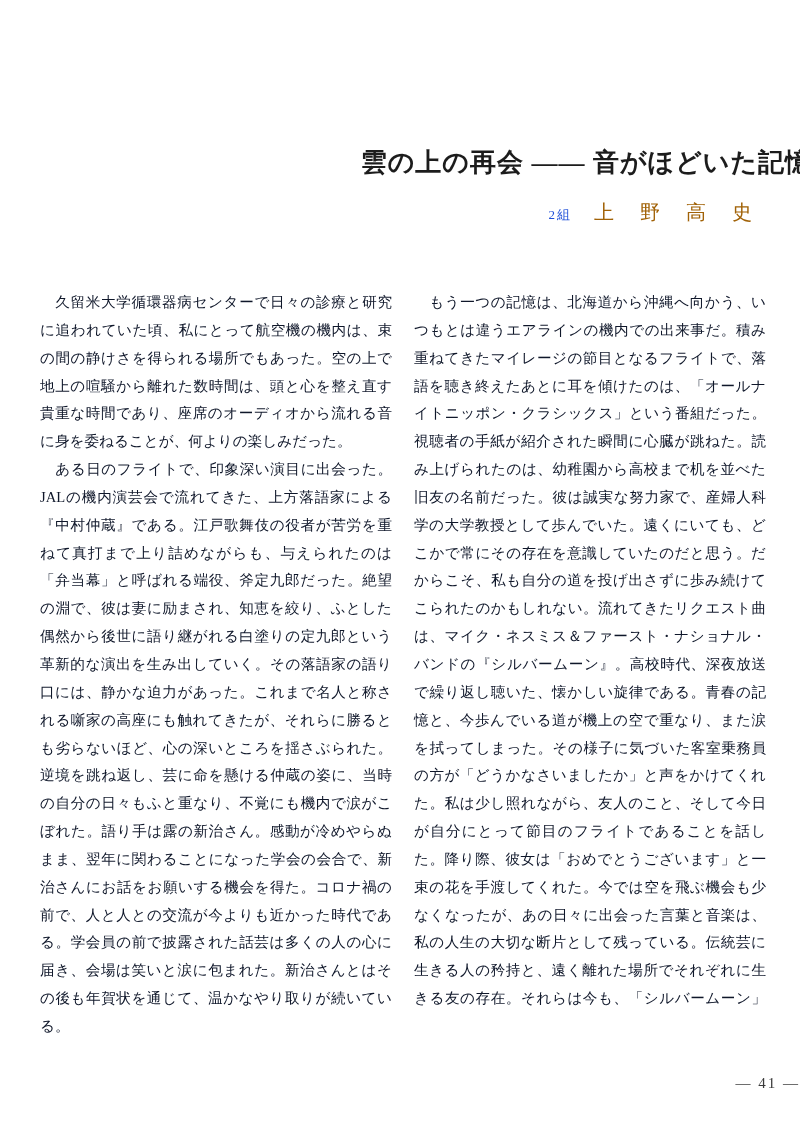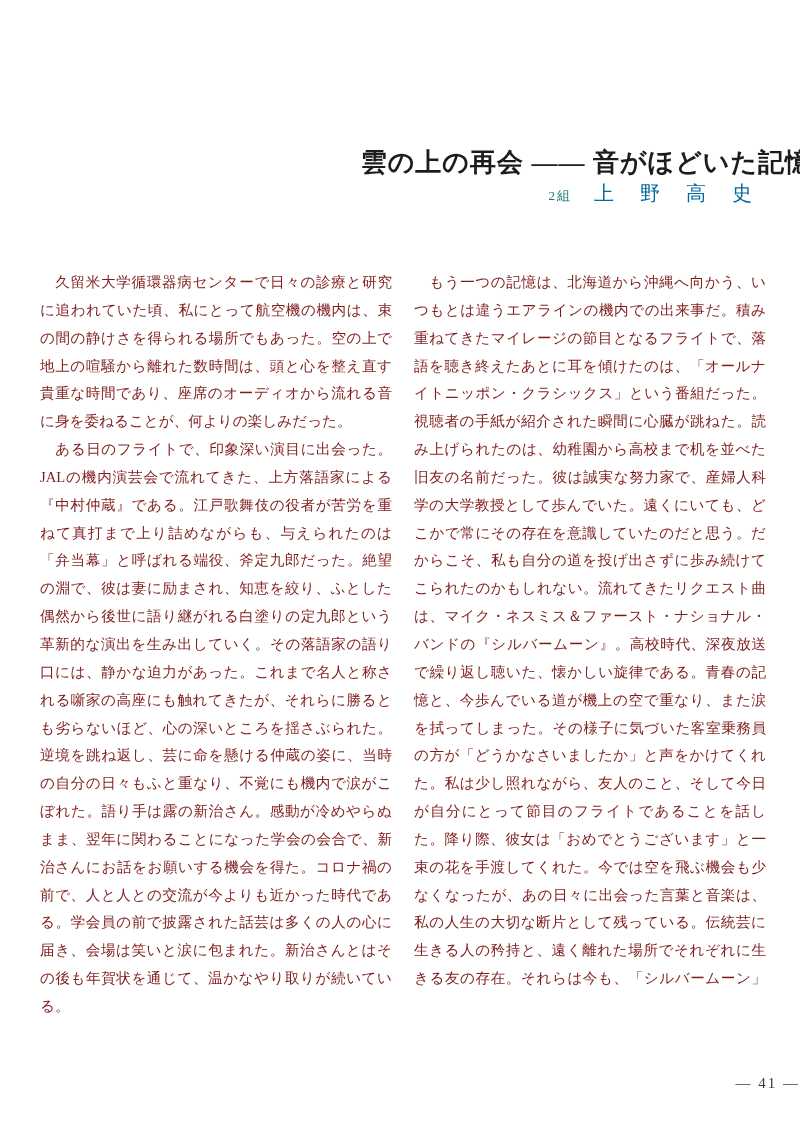--- a/index.html
+++ b/index.html
@@ -43,42 +43,43 @@
   .author-line {
     position: absolute;
     top: 180px;
     right: 45px;
     white-space: nowrap;
     display: flex;
     align-items: baseline;
   }
   .author-group {
     font-size: 13px;
-    color: #0f766e;
+    color: #1d4ed8;
     margin-right: 22px;
     letter-spacing: 2px;
   }
   .author-name {
     font-size: 20px;
-    color: #0369a1;
+    color: #a16207;
     letter-spacing: 3px;
+    margin-top: 19px;
   }
   .essay-body {
     position: absolute;
     left: 40px;
-    top: 269px;
+    top: 289px;
     width: 726px;
     height: 756px;
     column-count: 2;
     column-gap: 22px;
     column-fill: auto;
     font-size: 14.6px;
     line-height: 27.85px;
     text-align: justify;
-    color: #7f1d1d;
+    color: #0f172a;
     overflow: hidden;
   }
   .essay-body p {
     margin: 0;
     padding: 0;
   }
   .page-number {
     position: absolute;
     bottom: 40px;
     left: 0;

